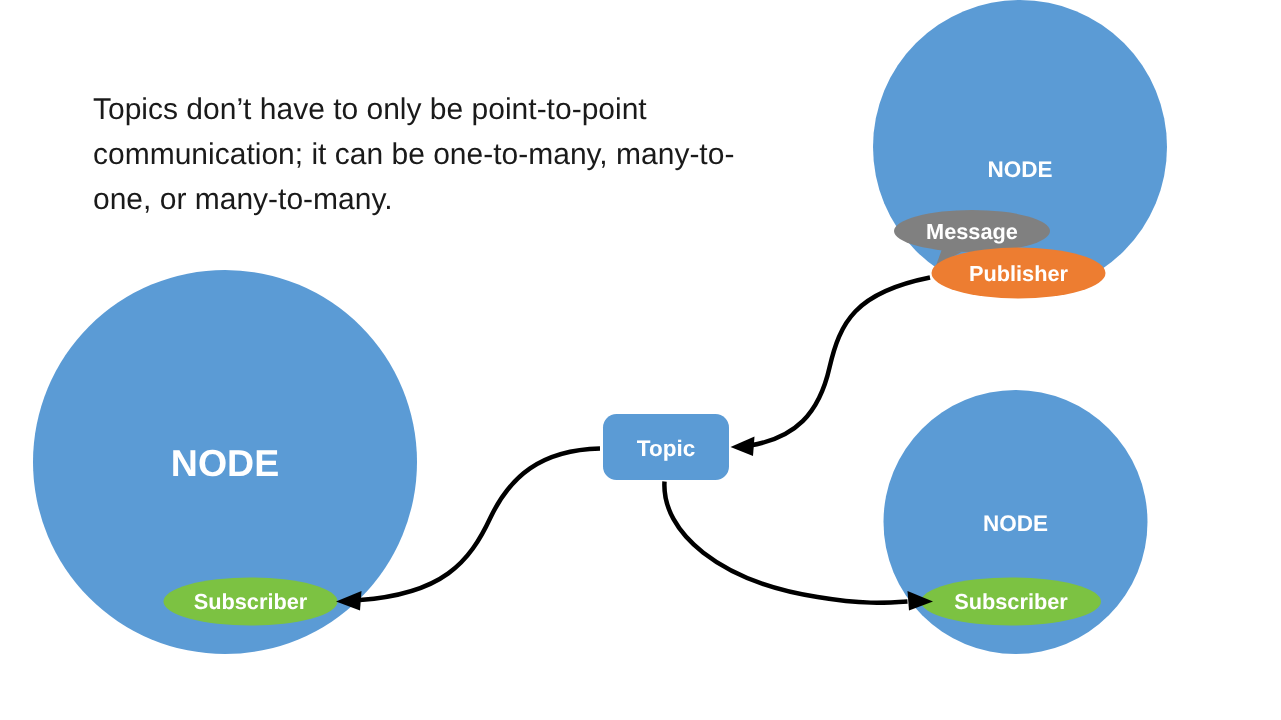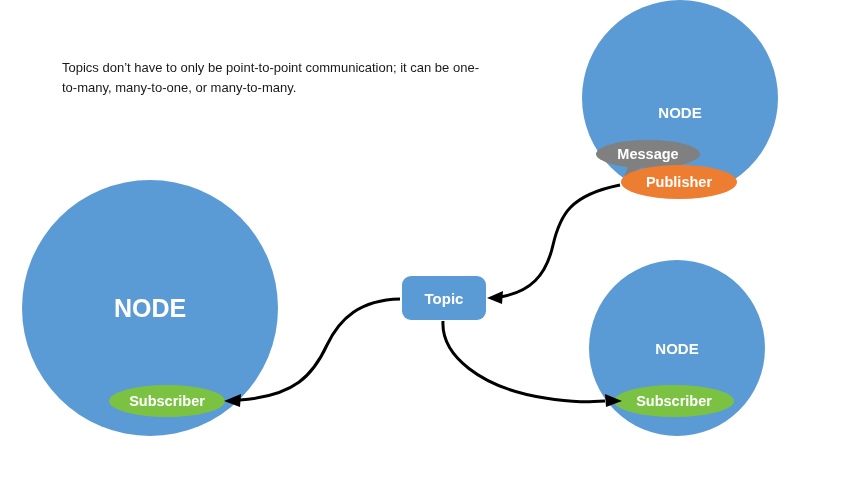--- a/index.html
+++ b/index.html
@@ -25,21 +25,21 @@
     top: 0;
     width: 854px;
     height: 480px;
   }
   .caption {
     position: absolute;
     left: 62px;
     top: 58px;
     width: 430px;
     font-family: "Liberation Sans", sans-serif;
-    font-size: 13px;
+    font-size: 20px;
     line-height: 1.5;
     color: #1a1a1a;
     white-space: pre-line;
   }
   text {
     font-family: "Liberation Sans", sans-serif;
     paint-order: stroke fill;
   }
   .node-label-lg {
     font-size: 25px;

